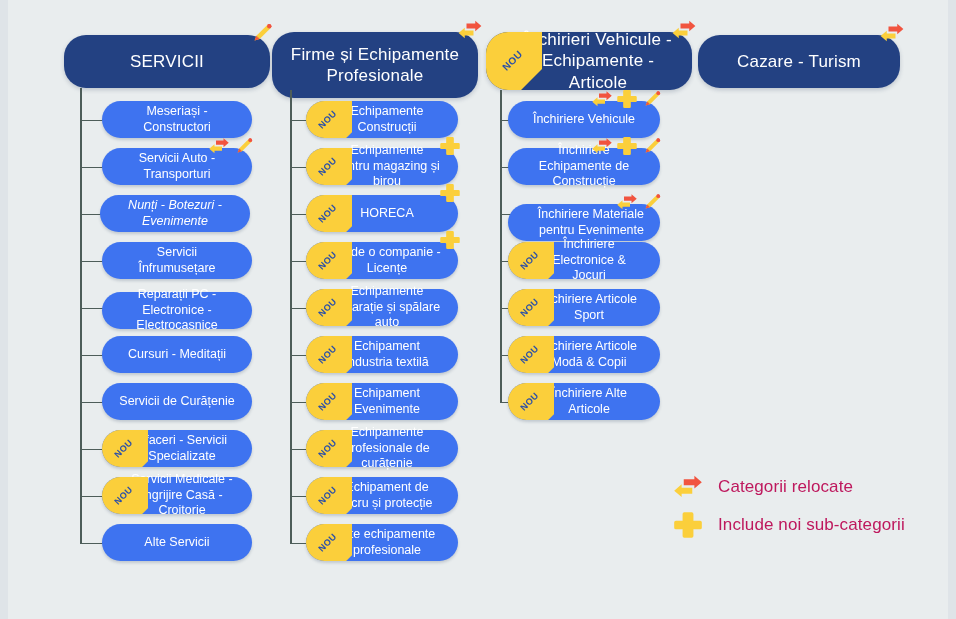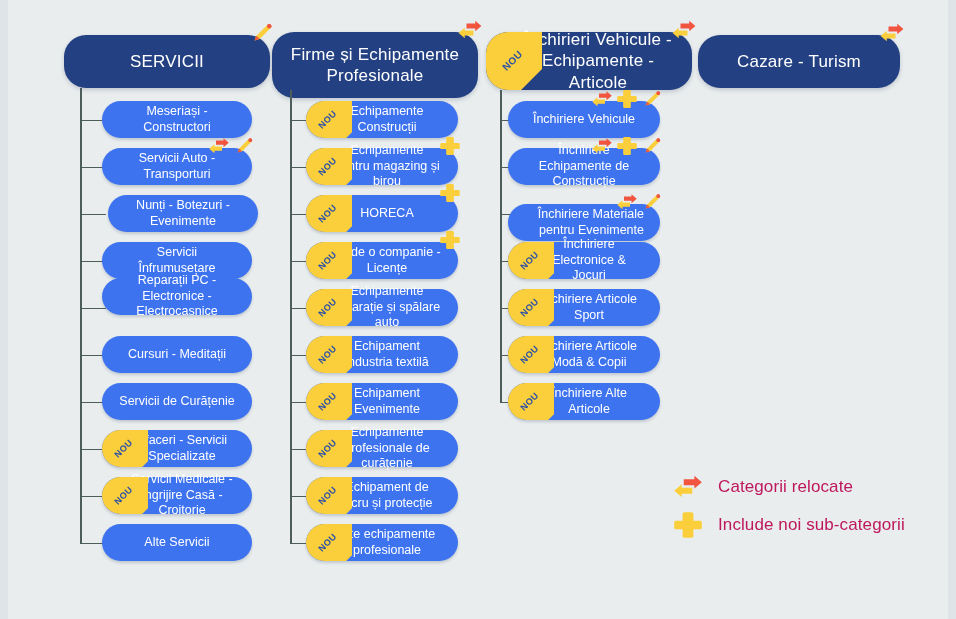--- a/index.html
+++ b/index.html
@@ -190,29 +190,29 @@
             <svg width="24" height="24" viewBox="0 0 32 32" class="mk">
               <path d="M7.5 24.5 L9.6 19.2 L22.3 6.5 L26.0 10.2 L13.3 22.9 Z" fill="#fbcf3b"></path>
               <path d="M22.3 6.5 a2.6 2.6 0 0 1 3.7 3.7 Z" fill="#f1543f"></path>
               <circle cx="24.3" cy="8.3" r="2.5" fill="#f1543f"></circle>
               <path d="M9.6 19.2 L13.3 22.9 L7.5 24.5 Z" fill="#f1543f"></path>
               <path d="M10.6 20.2 L12.3 21.9" stroke="#e8a52c" stroke-width="1"></path>
             </svg>
           </div>
         </div>
         <div class="branch" style="left: 80px; top: 213.5px; width: 26px;"></div>
-        <div class="item" style="position: absolute; left: 108px; top: 195px; width: 150px; height: 37px;">
+        <div class="item" style="position: absolute; left: 100px; top: 195px; width: 150px; height: 37px; font-style: italic;">
           <span class="item-text" style="margin-left: -10px;">Nunți - Botezuri - Evenimente</span>
         </div>
         <div class="branch" style="left: 80px; top: 260.5px; width: 26px;"></div>
         <div class="item" style="position: absolute; left: 102px; top: 242px; width: 150px; height: 37px;">
           <span class="item-text" style="margin-left: -10px;">Servicii Înfrumusețare</span>
         </div>
         <div class="branch" style="left: 80px; top: 307.5px; width: 26px;"></div>
-        <div class="item" style="position: absolute; left: 102px; top: 278px; width: 150px; height: 37px;">
+        <div class="item" style="position: absolute; left: 102px; top: 292px; width: 150px; height: 37px;">
           <span class="item-text" style="margin-left: -10px;">Reparații PC - Electronice - Electrocasnice</span>
         </div>
         <div class="branch" style="left: 80px; top: 354.5px; width: 26px;"></div>
         <div class="item" style="position: absolute; left: 102px; top: 336px; width: 150px; height: 37px;">
           <span class="item-text" style="margin-left: -10px;">Cursuri - Meditații</span>
         </div>
         <div class="branch" style="left: 80px; top: 401.5px; width: 26px;"></div>
         <div class="item" style="position: absolute; left: 102px; top: 383px; width: 150px; height: 37px;">
           <span class="item-text" style="margin-left: -10px;">Servicii de Curățenie</span>
         </div>

